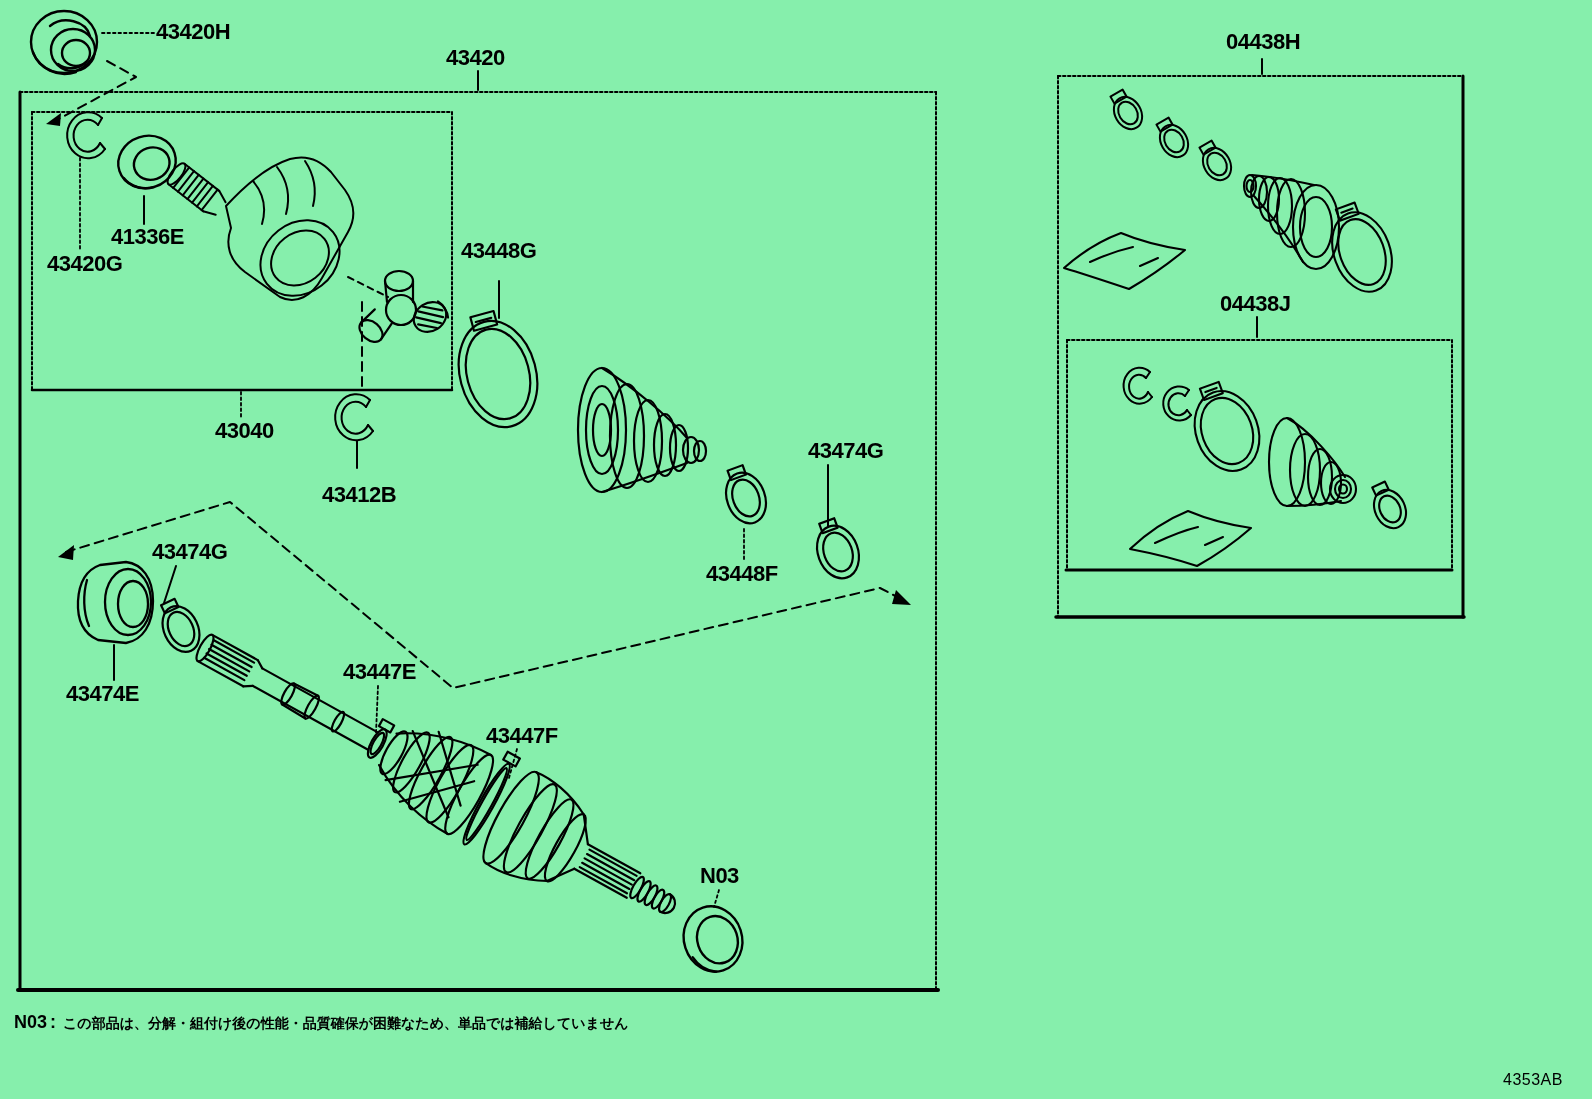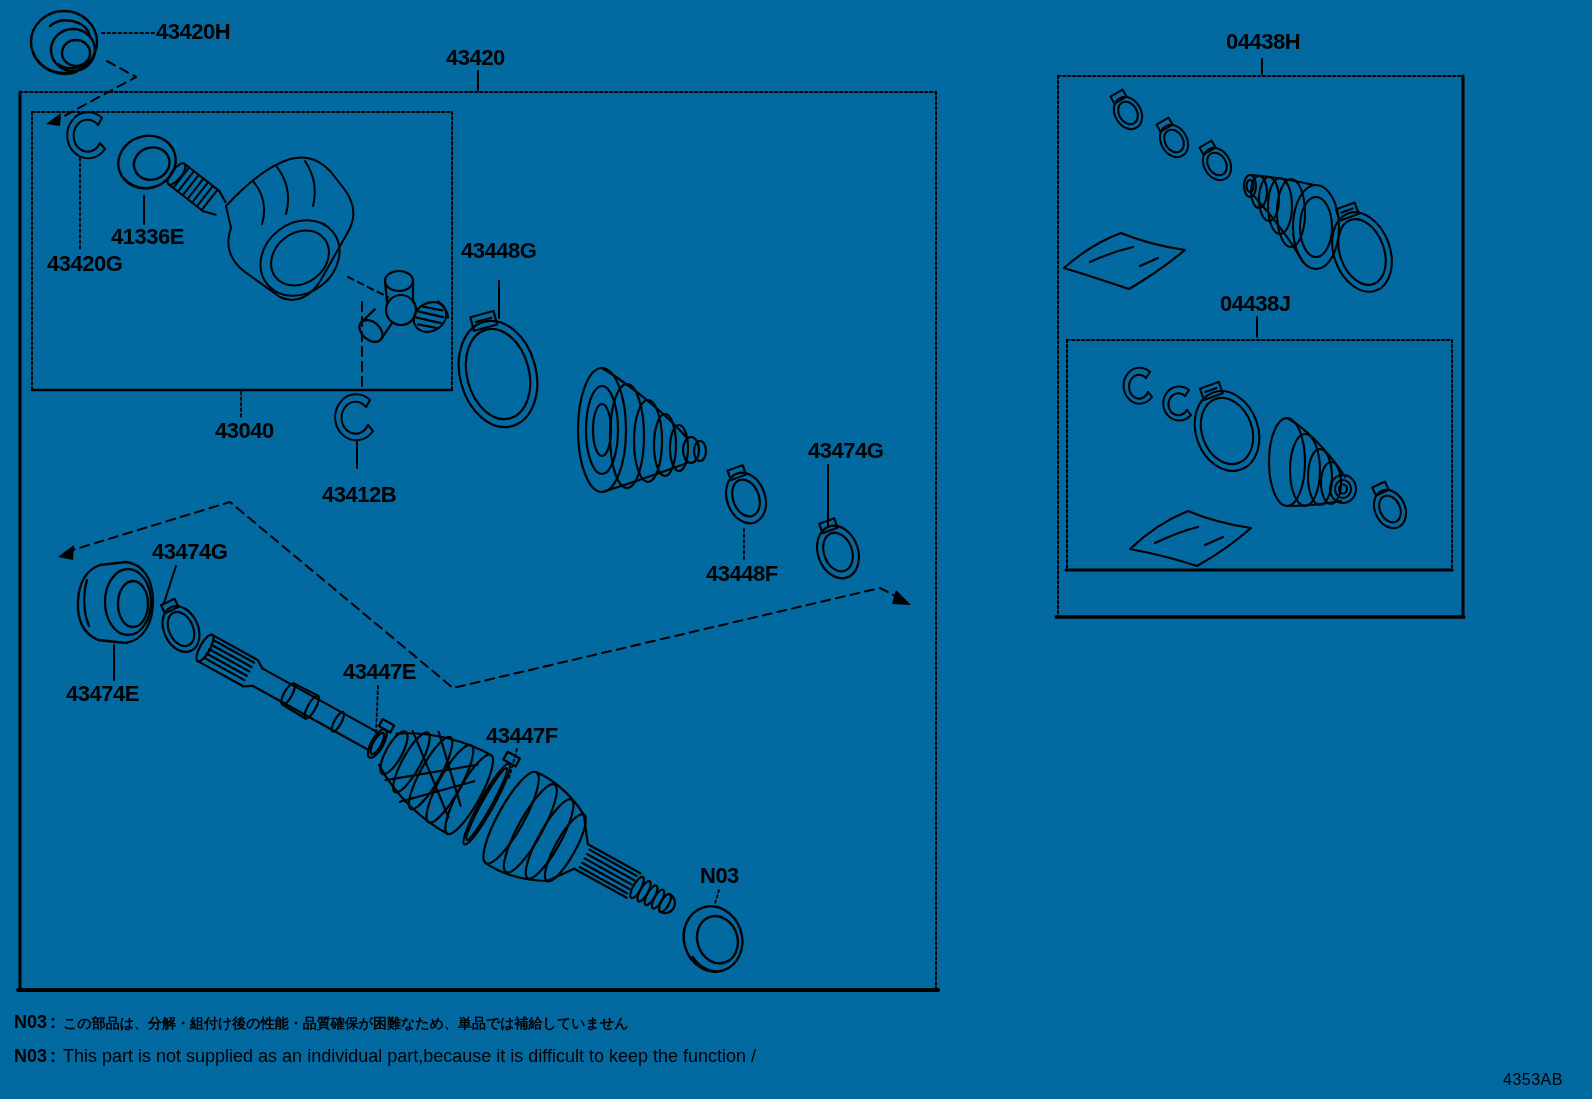--- a/index.html
+++ b/index.html
@@ -1,17 +1,17 @@
 <!DOCTYPE html>
 <html><head>
 <meta charset="utf-8">
 <style>
   html,body{margin:0;padding:0;background:#ffffff;}
   #canvas{
-    position:relative;width:1592px;height:1099px;background:#0369a1;overflow:hidden;
+    position:relative;width:1592px;height:1099px;background:#86efac;overflow:hidden;
     font-family:"Liberation Sans", sans-serif;color:#000;
   }
   #art{position:absolute;left:0;top:0;}
   .plbl{
     position:absolute;font-family:"Liberation Sans",sans-serif;font-weight:bold;
     font-size:22px;letter-spacing:-0.5px;white-space:nowrap;line-height:1;color:#000;
   }
   .code{
     position:absolute;font-family:"Liberation Sans",sans-serif;font-weight:normal;
     font-size:16px;letter-spacing:0.5px;white-space:nowrap;color:#000;
@@ -354,19 +354,16 @@
   <div class="plbl" style="left:66px;top:683px">43474E</div>
   <div class="plbl" style="left:343px;top:661px">43447E</div>
   <div class="plbl" style="left:486px;top:725px">43447F</div>
   <div class="plbl" style="left:700px;top:865px">N03</div>
   <div class="plbl" style="left:1226px;top:31px">04438H</div>
   <div class="plbl" style="left:1220px;top:293px">04438J</div>
 
   <div class="note" style="left:14px;top:1012px">
     <span class="nref">N03</span><span class="nsep">:</span><span class="jpline">この部品は、分解・組付け後の性能・品質確保が困難なため、単品では補給していません</span>
   </div>
-  <div class="note" style="left:14px;top:1046px">
-    <span class="nref">N03</span><span class="nsep">:</span><span class="enline">This part is not supplied as an individual part,because it is difficult to keep the function /</span>
-  </div>
 
   <div class="code" style="left:1503px;top:1071px">4353AB</div>
 
 </div>
 
 </body></html>

